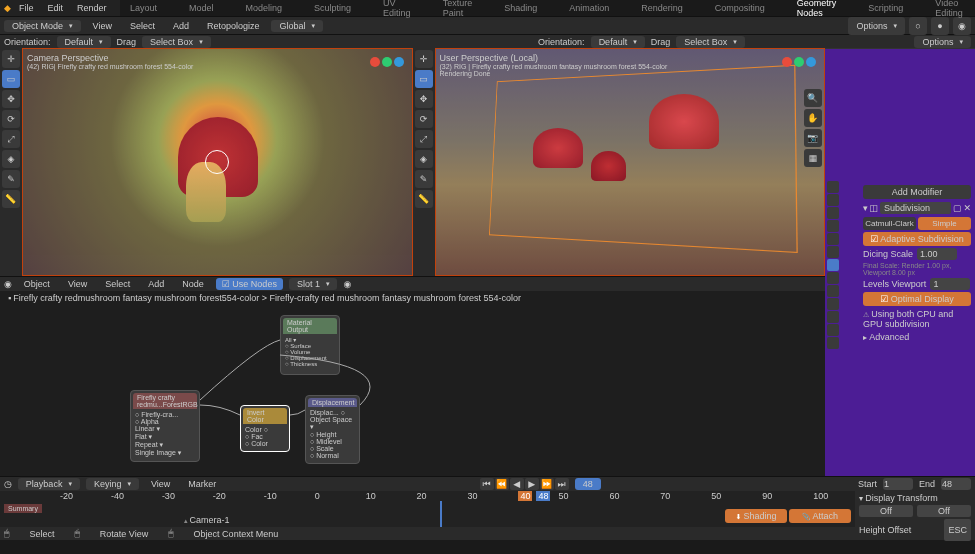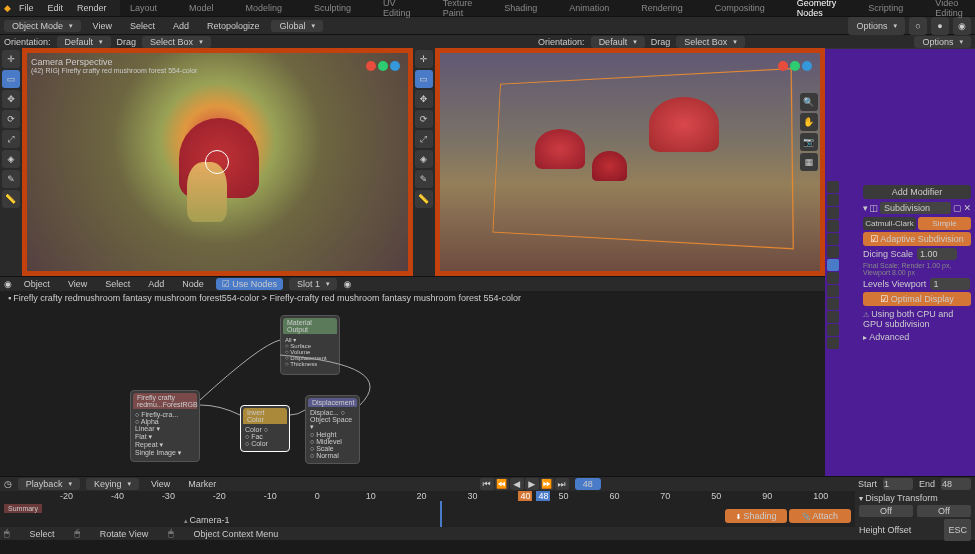--- a/index.html
+++ b/index.html
@@ -7,21 +7,21 @@
 .topbar{height:16px;background:#222;display:flex;align-items:center;padding:0 4px;gap:2px}
 .menu-item{padding:5px 6px;cursor:pointer}
 .workspace-tabs{height:16px;background:#1a1a1a;display:flex;align-items:center;padding:0 4px;gap:20px;position:absolute;top:0;left:120px}
 .ws-tab{padding:2px 6px;color:#888;cursor:pointer}
 .ws-tab.active{color:#fff}
 .header-row{height:18px;background:#2a2a2a;display:flex;align-items:center;padding:0 4px;gap:6px;border-top:1px solid #111}
 .dropdown{background:#3a3a3a;padding:1px 8px;border-radius:3px;cursor:pointer;display:flex;align-items:center;gap:4px}
 .left-tools{width:22px;background:#2a2a2a;display:flex;flex-direction:column;gap:2px;padding:2px}
 .tool-btn{width:18px;height:18px;background:#3a3a3a;border-radius:3px;cursor:pointer;display:flex;align-items:center;justify-content:center}
 .tool-btn.active{background:#4a7bc8}
-.viewport{flex:1;background:#be185d;position:relative;border:5px solid #c2410c}
+.viewport{flex:1;background:#be185d;position:relative;border:1px solid #c2410c}
 .vp-header{position:absolute;top:4px;left:4px;font-size:8px;color:#aaa}
 .vp-content{width:100%;height:100%;background:linear-gradient(135deg,#3a4a3a 0%,#5a6a4a 30%,#8a7a4a 50%,#6a5a3a 70%,#4a4a3a 100%);opacity:0.8}
 .gizmo{position:absolute;top:8px;right:8px;display:flex;gap:2px}
 .gizmo-ball{width:10px;height:10px;border-radius:50%}
 .right-panel{width:150px;background:#2a2a2a;display:flex;flex-direction:column}
 .outliner{flex:0 0 110px;background:#2a2a2a;border-bottom:1px solid #111;overflow:hidden}
 .outliner-header{height:14px;background:#333;display:flex;align-items:center;padding:0 4px;font-size:8px}
 .outliner-item{padding:1px 4px;display:flex;align-items:center;gap:3px;font-size:8px}
 .outliner-item.active{background:#d47636}
 .props-tabs{position:absolute;left:0;top:0;width:16px;height:100%;display:flex;flex-direction:column;gap:1px;padding:2px}
@@ -156,20 +156,25 @@
     <div class="tool-btn">📏</div>
   </div>
 
   <div class="viewport" style="flex:1">
     <div class="vp-content" style="background:linear-gradient(180deg,#4a6a7a 0%,#6a8a6a 40%,#8a9a5a 60%,#5a5a3a 100%)">
       <div style="position:absolute;left:25%;top:35%;width:50px;height:40px;background:radial-gradient(#d0453a,#8b2020);border-radius:50% 50% 15% 15%"></div>
       <div style="position:absolute;left:55%;top:20%;width:70px;height:55px;background:radial-gradient(#e0554a,#9b3020);border-radius:50% 50% 15% 15%"></div>
       <div style="position:absolute;left:40%;top:45%;width:35px;height:30px;background:radial-gradient(#c0352a,#7b1818);border-radius:50% 50% 15% 15%"></div>
       <div style="position:absolute;left:10%;top:10%;right:10%;bottom:15%;border:1px solid #f5a623;transform:perspective(400px) rotateY(-15deg) rotateX(5deg)"></div>
     </div>
+    <div class="vp-header">
+      <div>User Perspective (Local)</div>
+      <div style="font-size:7px">(32) RIG | Firefly crafty red mushroom fantasy mushroom forest 554-color</div>
+      <div style="font-size:7px">Rendering Done</div>
+    </div>
     <div class="gizmo">
       <div class="gizmo-ball" style="background:#e74c3c"></div>
       <div class="gizmo-ball" style="background:#2ecc71"></div>
       <div class="gizmo-ball" style="background:#3498db"></div>
     </div>
     <div style="position:absolute;right:2px;top:40px;display:flex;flex-direction:column;gap:2px">
       <div class="tool-btn">🔍</div>
       <div class="tool-btn">✋</div>
       <div class="tool-btn">📷</div>
       <div class="tool-btn">▦</div>

